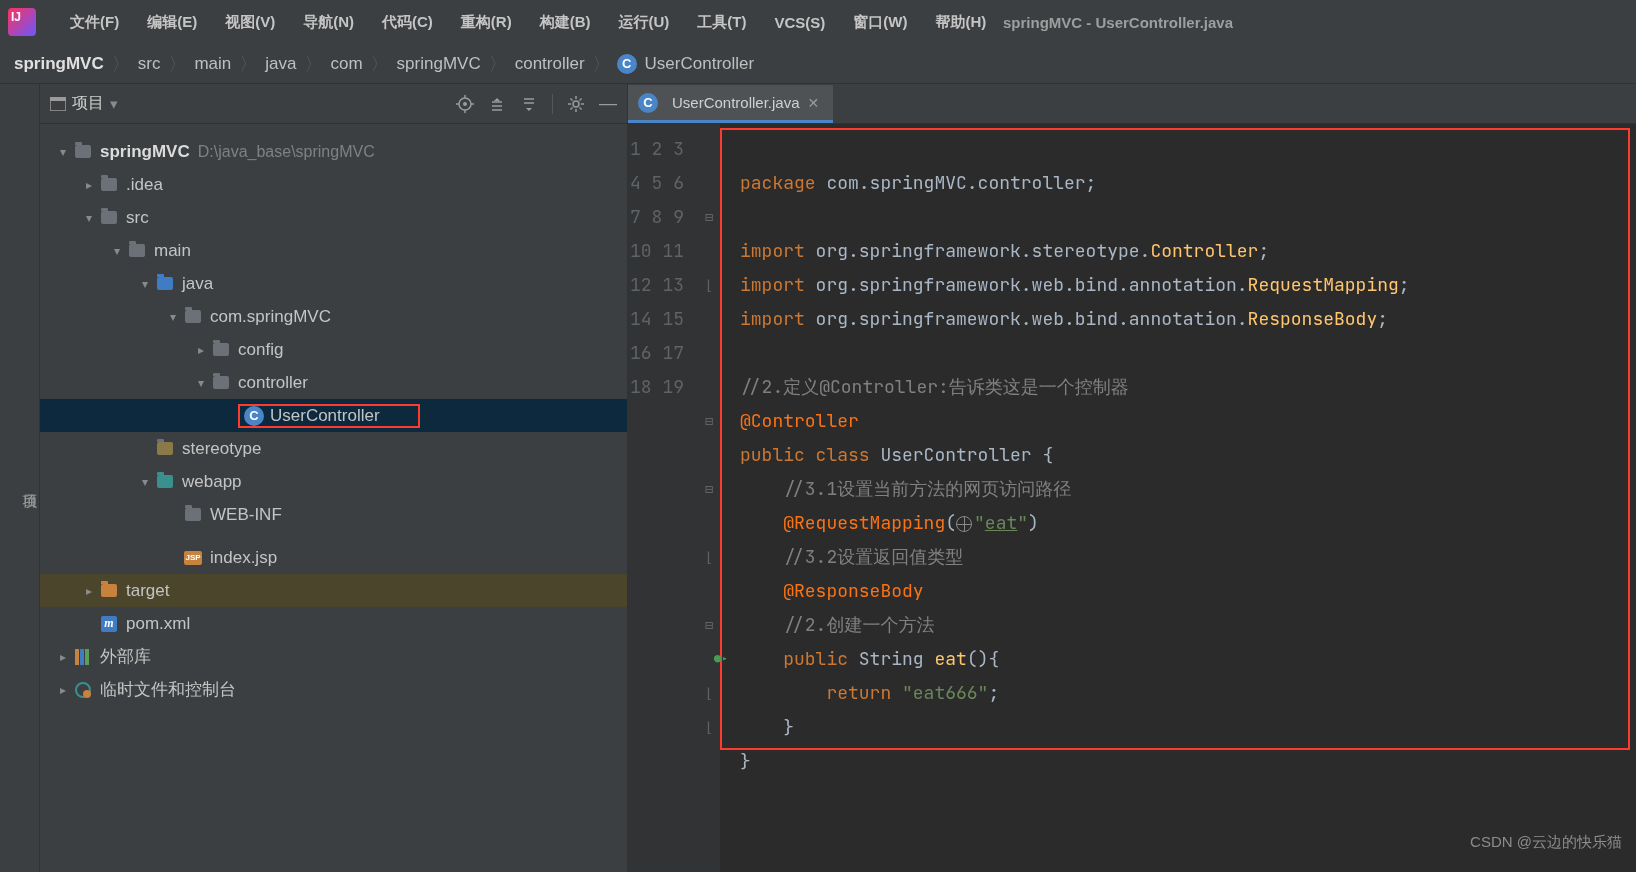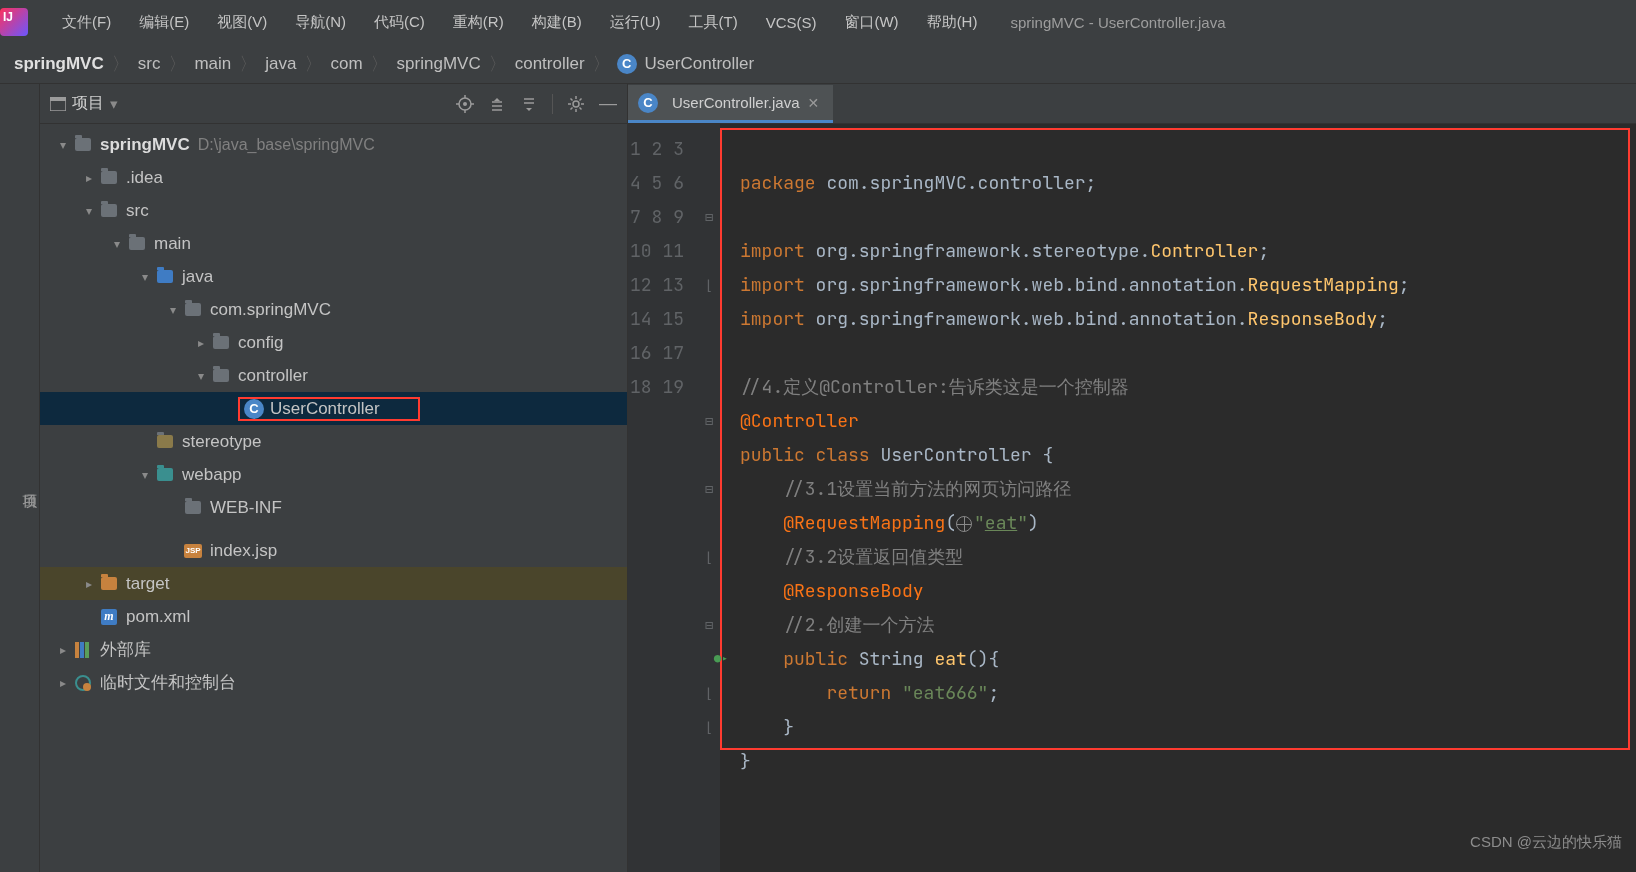--- a/index.html
+++ b/index.html
@@ -5,21 +5,21 @@
   * { box-sizing: border-box; margin: 0; padding: 0; }
   body {
     width: 1636px; height: 872px;
     background: #3c3f41; color: #bbbbbb;
     font-family: "Microsoft YaHei", "Segoe UI", sans-serif;
     font-size: 15px; overflow: hidden; position: relative;
   }
   
   .menubar {
     display: flex; align-items: center; height: 44px;
-    padding: 0 0; background: #3c3f41;
+    padding: 0 8px; background: #3c3f41; font-weight: bold;
   }
   .app-icon {
     width: 28px; height: 28px; margin-right: 20px;
     background: linear-gradient(135deg,#fe315d,#6b57ff); border-radius:4px;
     position:relative;
   }
   .app-icon::after{content:"IJ";position:absolute;left:3px;top:2px;font:bold 12px sans-serif;color:#fff;}
   .menu-item { padding: 4px 14px; cursor: default; color:#c5c5c5;}
   .win-title {
     position:absolute; left:0; right:0; text-align:center;
@@ -38,21 +38,21 @@
     background:#4a86c7;color:#fff;align-items:center;justify-content:center;
     font:bold 13px sans-serif;margin-right:6px;vertical-align:middle;
   }
   
   .main{display:flex;height:788px;}
   .gutter-left{
     width:40px;background:#3c3f41;border-right:1px solid #323232;
     writing-mode:vertical-rl;text-align:center;padding-top:10px;color:#9b9b9b;
     font-size:15px;
   }
-  .sidebar{width:588px;background:#3c3f41;border-right:1px solid #323232;display:flex;flex-direction:column;}
+  .sidebar{width:588px;background:#3c3f41;border-right:1px solid #323232;display:flex;flex-direction:column;gap:7px;}
   .sidebar-header{
     display:flex;align-items:center;height:40px;padding:0 10px;
     border-bottom:1px solid #323232;justify-content:space-between;
   }
   .sh-left{display:flex;align-items:center;gap:6px;}
   .sh-title{color:#cfcfcf;font-size:16px;}
   .sh-tools{display:flex;align-items:center;gap:14px;color:#9b9b9b;}
   .sh-tools .ico{width:18px;height:18px;display:inline-flex;align-items:center;justify-content:center;}
   .sh-divider{width:1px;height:20px;background:#555;}
   .tree{padding-top:4px;font-size:17px;}
@@ -396,21 +396,21 @@
 ⌊
 ⌊
 &nbsp;</div>
       <div class="code">
 <div class="red-frame"></div><span class="kw">package </span><span>com.springMVC.controller</span>;
 &nbsp;
 <span class="kw">import </span><span>org.springframework.stereotype.</span><span class="rm">Controller</span>;
 <span class="kw">import </span><span>org.springframework.web.bind.annotation.</span><span class="rm">RequestMapping</span>;
 <span class="kw">import </span><span>org.springframework.web.bind.annotation.</span><span class="rm">ResponseBody</span>;
 &nbsp;
-<span class="cmt">//4.定义@Controller:告诉类这是一个控制器</span>
+<span class="cmt">//2.定义@Controller:告诉类这是一个控制器</span>
 <span class="ann">@Controller</span>
 <span class="kw">public </span><span class="kw">class </span><span class="cls">UserController </span><span>{</span>
     <span class="cmt">//3.1设置当前方法的网页访问路径</span>
     <span class="ann">@RequestMapping</span><span>(</span><span class="globe"></span><span class="str">"</span><span class="url">eat</span><span class="str">"</span><span>)</span>
     <span class="cmt">//3.2设置返回值类型</span>
     <span class="ann">@ResponseBody</span>
     <span class="cmt">//2.创建一个方法</span>
 <span style="position:relative;">    <span class="run-ico">●▸</span><span class="kw">public </span><span>String </span><span class="rm">eat</span><span>(){</span></span>
         <span class="kw">return </span><span class="str">"eat666"</span><span>;</span>
     <span>}</span>

